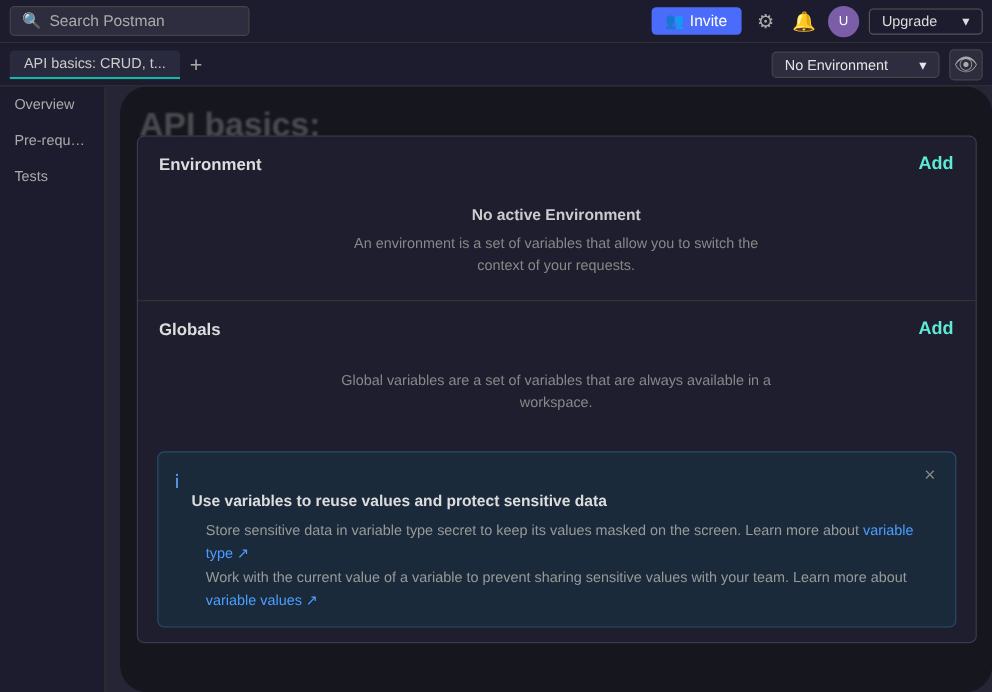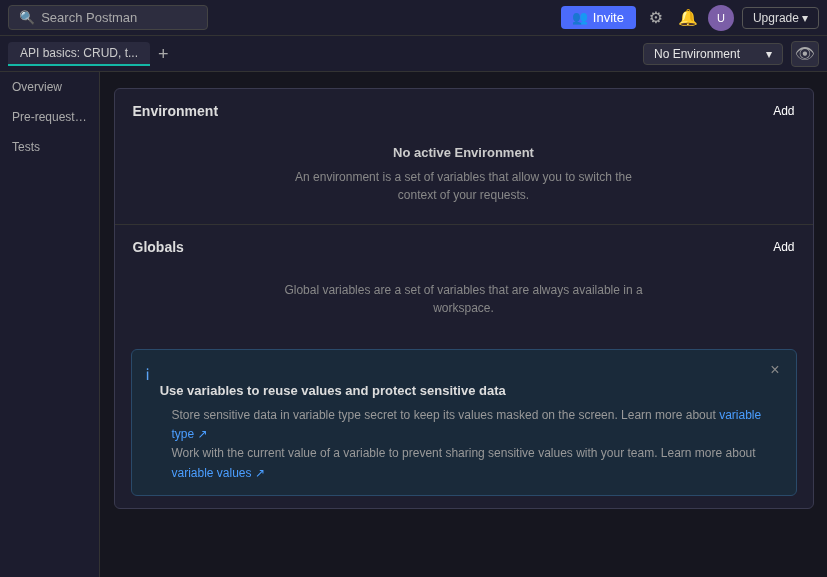--- a/index.html
+++ b/index.html
@@ -87,21 +87,21 @@
     .upgrade-btn {
       background: transparent;
       border: 1px solid #555;
       color: #ddd;
       border-radius: 4px;
       padding: 3px 10px;
       font-size: 12px;
       cursor: pointer;
       display: flex;
       align-items: center;
-      gap: 3px;
+      gap: 21px;
     }
 
     
     .tabbar {
       display: flex;
       align-items: center;
       background: #1c1c2e;
       height: 36px;
       padding: 0 8px;
       border-bottom: 1px solid #333;
@@ -202,23 +202,24 @@
 
     
     .overlay {
       position: absolute;
       top: 0;
       left: 100px;
       right: 0;
       bottom: 0;
       background: rgba(0,0,0,0.4);
       display: flex;
-      align-items: flex-start;
+      align-items: center;
       justify-content: center;
-      padding-top: 16px;
+      padding-top: 0;
+      border-radius: 23px;
     }
     .panel {
       background: #1e1e2f;
       border: 1px solid #3a3a4f;
       border-radius: 6px;
       width: 700px;
       padding: 0;
       overflow: hidden;
     }
 
@@ -228,25 +229,26 @@
       align-items: center;
       justify-content: space-between;
       padding: 14px 18px 10px;
     }
     .section-title {
       color: #ddd;
       font-size: 14px;
       font-weight: 600;
     }
     .add-link {
-      color: #ffffff;
-      font-size: 12px;
+      color: #5eead4;
+      font-size: 15px;
       cursor: pointer;
       background: none;
       border: none;
+      font-weight: bold;
     }
     .empty-state {
       text-align: center;
       padding: 16px 24px 20px;
     }
     .empty-title {
       color: #ccc;
       font-size: 13px;
       font-weight: 600;
       margin-bottom: 8px;
@@ -309,21 +311,21 @@
       color: #4b9eff;
       cursor: pointer;
       text-decoration: none;
     }
 
     
     .sidebar {
       position: absolute;
       top: 0;
       left: 0;
-      width: 100px;
+      width: 88px;
       height: 100%;
       background: #1c1c2e;
       border-right: 1px solid #333;
     }
     .sidebar-item {
       padding: 8px 12px;
       color: #aaa;
       font-size: 12px;
       cursor: pointer;
       white-space: nowrap;

